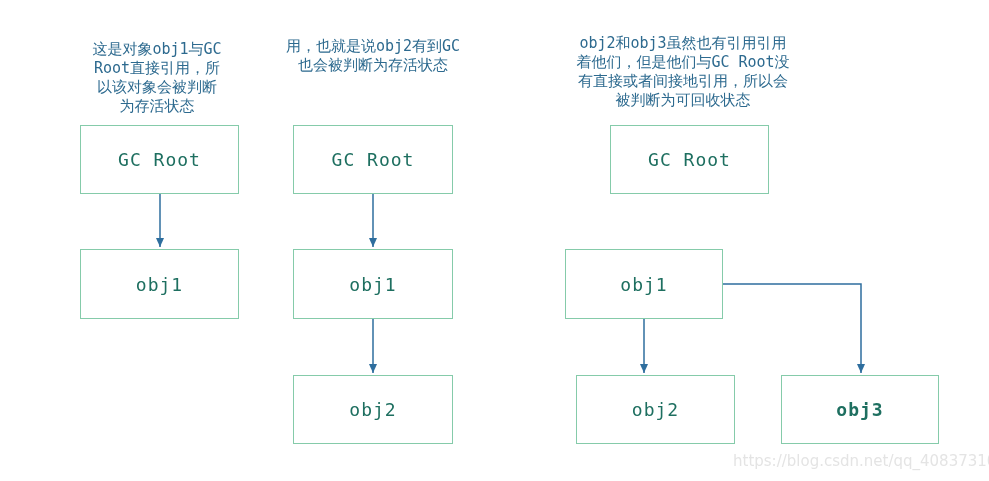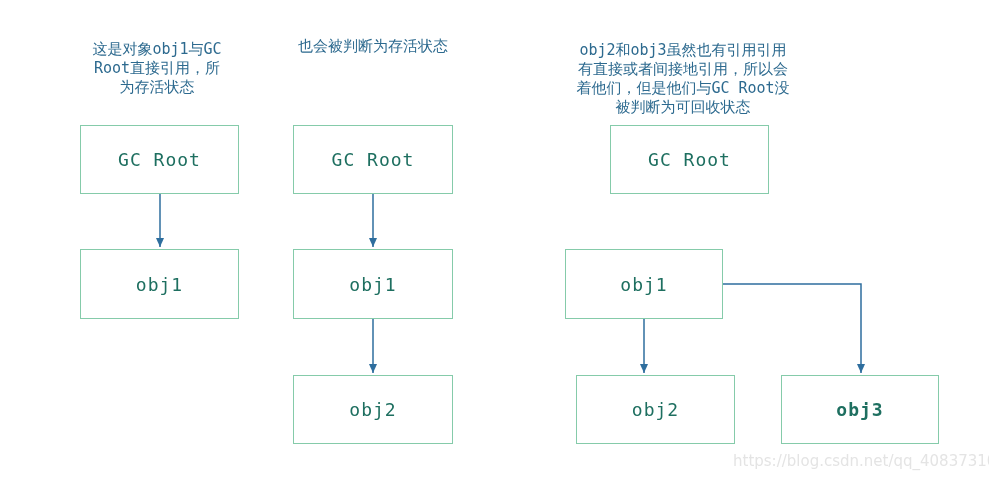--- a/index.html
+++ b/index.html
@@ -66,48 +66,50 @@
     left: 733px;
     top: 452px;
     color: var(--watermark-color);
     font-size: 15px;
     font-family: "DejaVu Sans", "Liberation Sans", sans-serif;
     white-space: nowrap;
   }
   
   .cap1 { left: 47px;  top: 40px; width: 220px; }
   .cap2 { left: 263px; top: 37px; width: 220px; }
-  .cap3 { left: 533px; top: 41px; width: 300px; }
+  .cap3 { left: 533px; top: 34px; width: 300px; }
   .n1 { left: 80px;  top: 125px; width: 159px; height: 69px; }
   .n2 { left: 80px;  top: 249px; width: 159px; height: 70px; }
   .n3 { left: 293px; top: 125px; width: 160px; height: 69px; }
   .n4 { left: 293px; top: 249px; width: 160px; height: 70px; }
   .n5 { left: 293px; top: 375px; width: 160px; height: 69px; }
   .n6 { left: 610px; top: 125px; width: 159px; height: 69px; }
   .n7 { left: 565px; top: 249px; width: 158px; height: 70px; }
   .n8 { left: 576px; top: 375px; width: 159px; height: 69px; }
   .n9 { left: 781px; top: 375px; width: 158px; height: 69px; font-weight: bold; }
 </style>
 </head>
 <body>
 
 <div id="canvas">
 
   <div class="caption cap1">
     <div>这是对象obj1与GC</div>
     <div>Root直接引用，所</div>
+    <div>以该对象会被判断</div>
     <div>为存活状态</div>
   </div>
   <div class="caption cap2">
+    <div>用，也就是说obj2有到GC</div>
     <div>也会被判断为存活状态</div>
   </div>
   <div class="caption cap3">
     <div>obj2和obj3虽然也有引用引用</div>
+    <div>着他们，但是他们与GC Root没</div>
     <div>有直接或者间接地引用，所以会</div>
-    <div>着他们，但是他们与GC Root没</div>
     <div>被判断为可回收状态</div>
   </div>
 
   <svg id="edges" xmlns="http://www.w3.org/2000/svg">
     <defs>
       <marker id="arrowhead" markerUnits="userSpaceOnUse" markerWidth="10" markerHeight="9" refX="9" refY="4" orient="auto">
         <path id="arrowhead-path" d="M0,0 L9,4 L0,8 Z"></path>
       </marker>
     </defs>
     <path class="edge" d="M160 194 L160 372" marker-end="url(#arrowhead)" transform="translate(0,-125) scale(1) translate(0,125)" visibility="hidden"></path>

